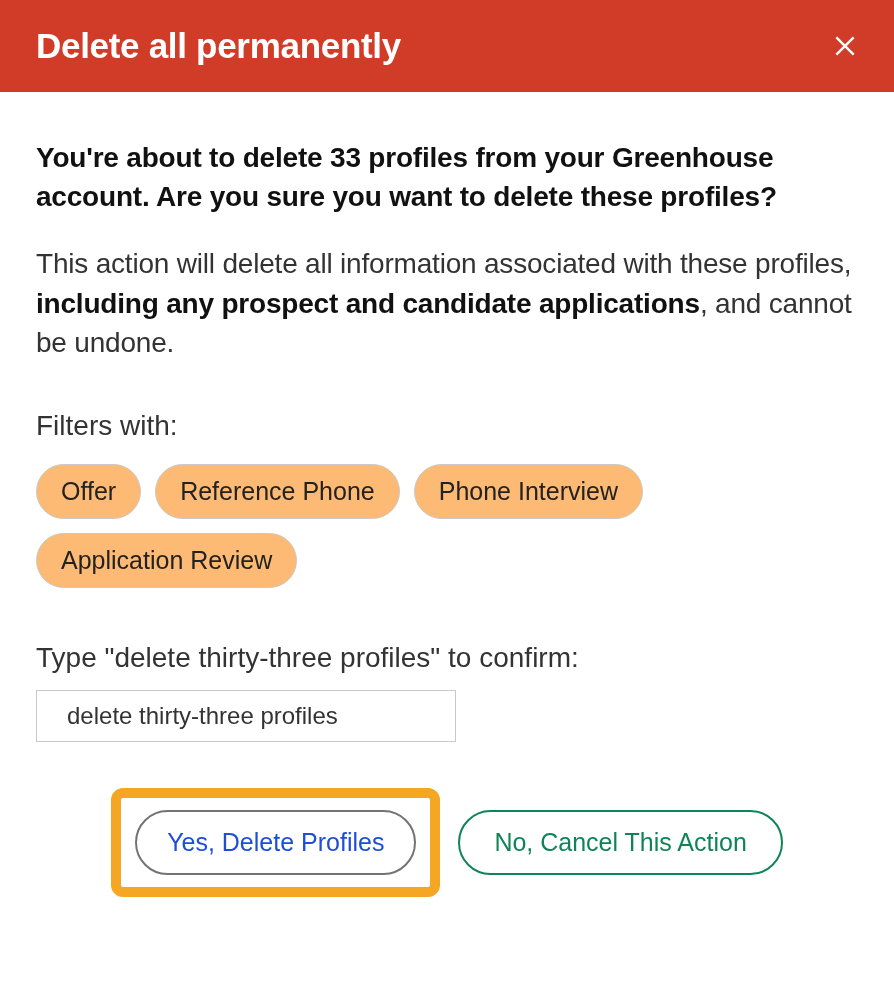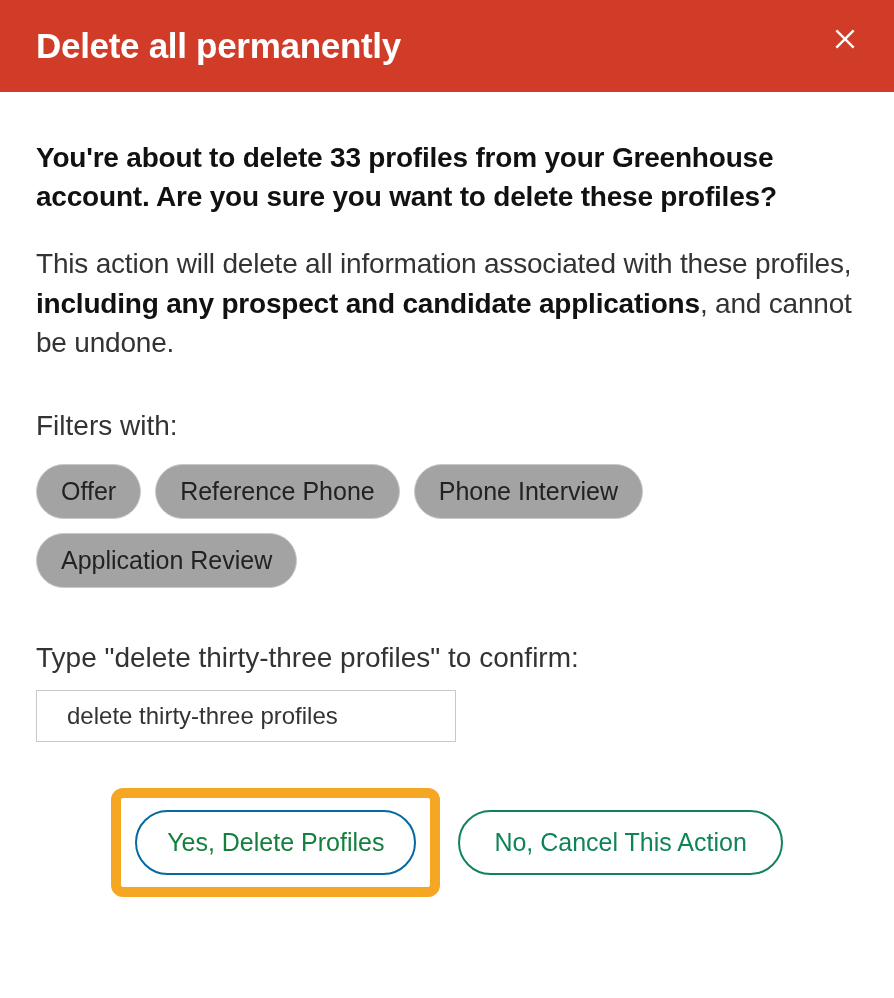--- a/index.html
+++ b/index.html
@@ -7,21 +7,21 @@
       font-family: -apple-system, BlinkMacSystemFont, "Segoe UI", Helvetica, Arial, sans-serif;
       background: #fff;
       width: 894px;
       height: 998px;
       color: #111;
     }
     .header {
       background: #d13c29;
       color: #fff;
       display: flex;
-      align-items: flex-start;
+      align-items: center;
       justify-content: space-between;
       padding: 26px 36px;
     }
     .header h1 {
       font-size: 35px;
       font-weight: 700;
       letter-spacing: -0.3px;
     }
     .close-icon {
       cursor: pointer;
@@ -54,21 +54,21 @@
       display: flex;
       flex-wrap: wrap;
       gap: 14px 14px;
     }
     .chip {
       border: 1px solid #c9c9c9;
       border-radius: 999px;
       padding: 12px 24px;
       font-size: 25px;
       color: #222;
-      background: #a3a3a3;
+      background: #fdba74;
     }
     .confirm-prompt {
       margin-top: 54px;
       font-size: 28px;
       color: #333;
     }
     .confirm-input {
       margin-top: 16px;
       width: 420px;
       height: 52px;
@@ -113,21 +113,21 @@
     }
     .btn {
       border-radius: 999px;
       font-size: 25px;
       padding: 16px 30px;
       background: #fff;
       cursor: pointer;
       font-family: inherit;
       white-space: nowrap;
     }
-    .btn-danger { border: 2px solid #0369a1; color: #15803d; }
+    .btn-danger { border: 2px solid #737373; color: #1d4ed8; }
     .btn-safe { border: 2px solid #0f8557; color: #0f8557; padding: 16px 34px; }
   </style>
 </head>
 <body>
 
 <div class="header">
   <h1>Delete all permanently</h1>
   <span class="close-icon">
     <svg viewBox="0 0 24 24">
         <line x1="4" y1="4" x2="20" y2="20"></line>

